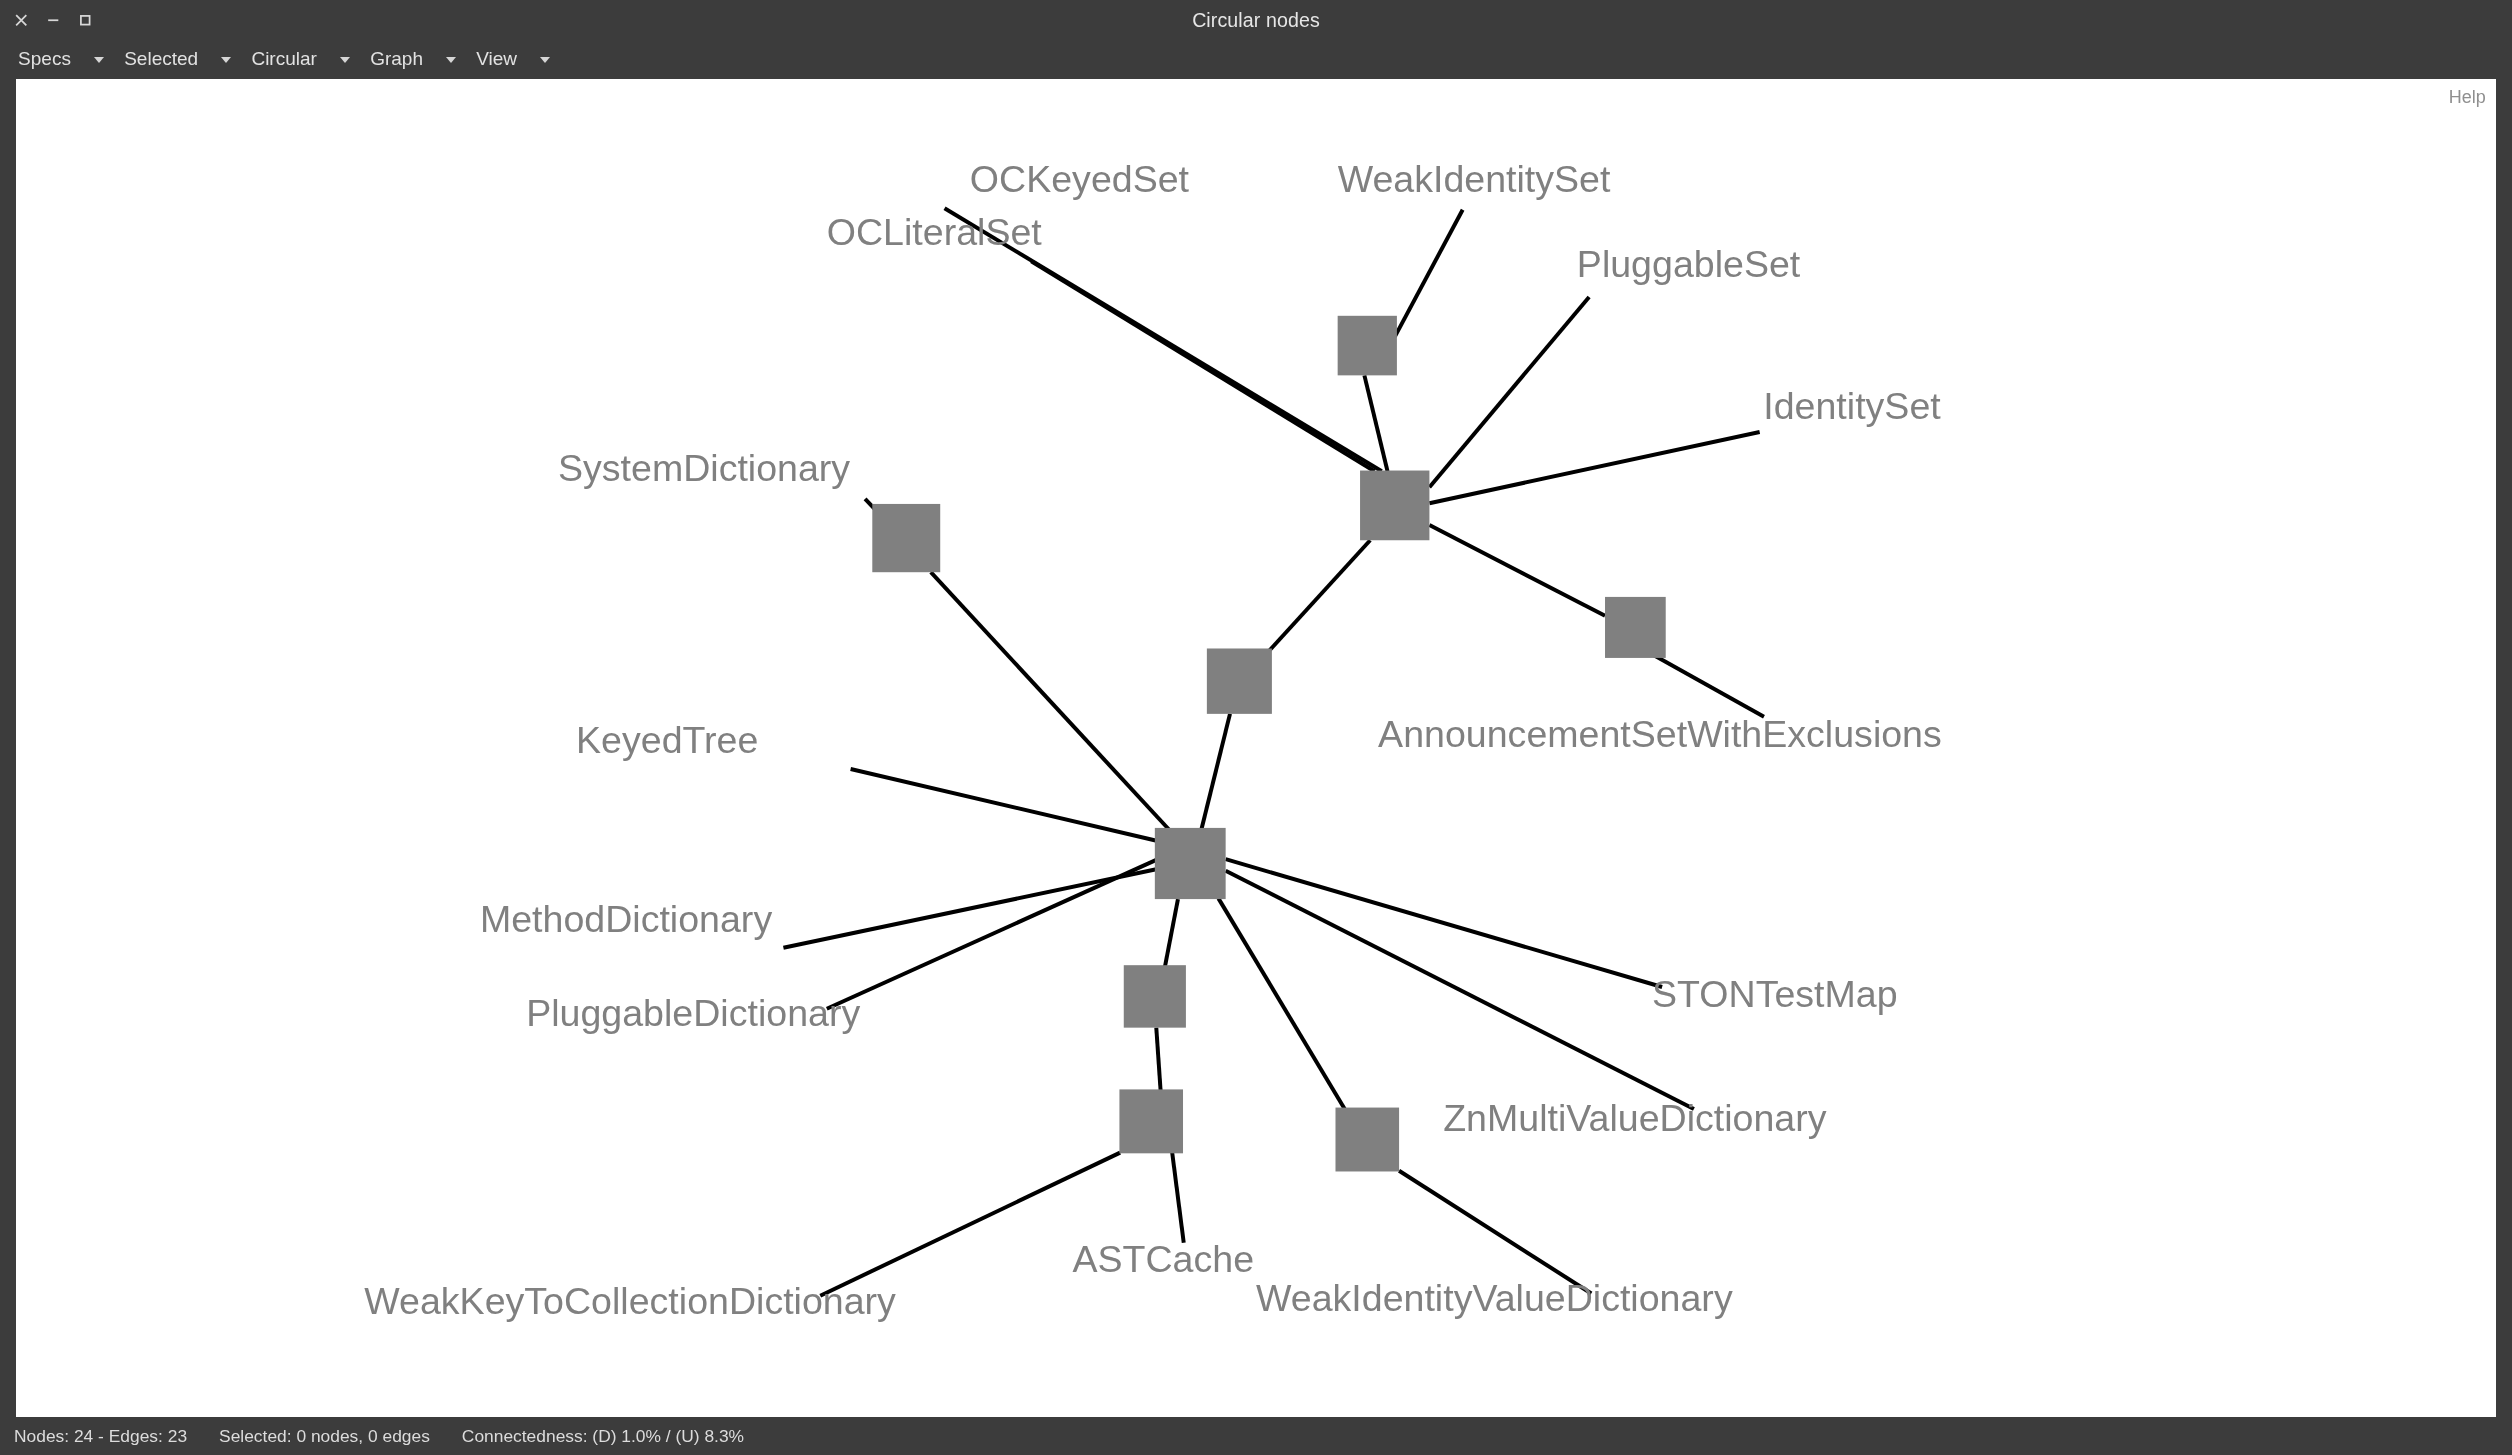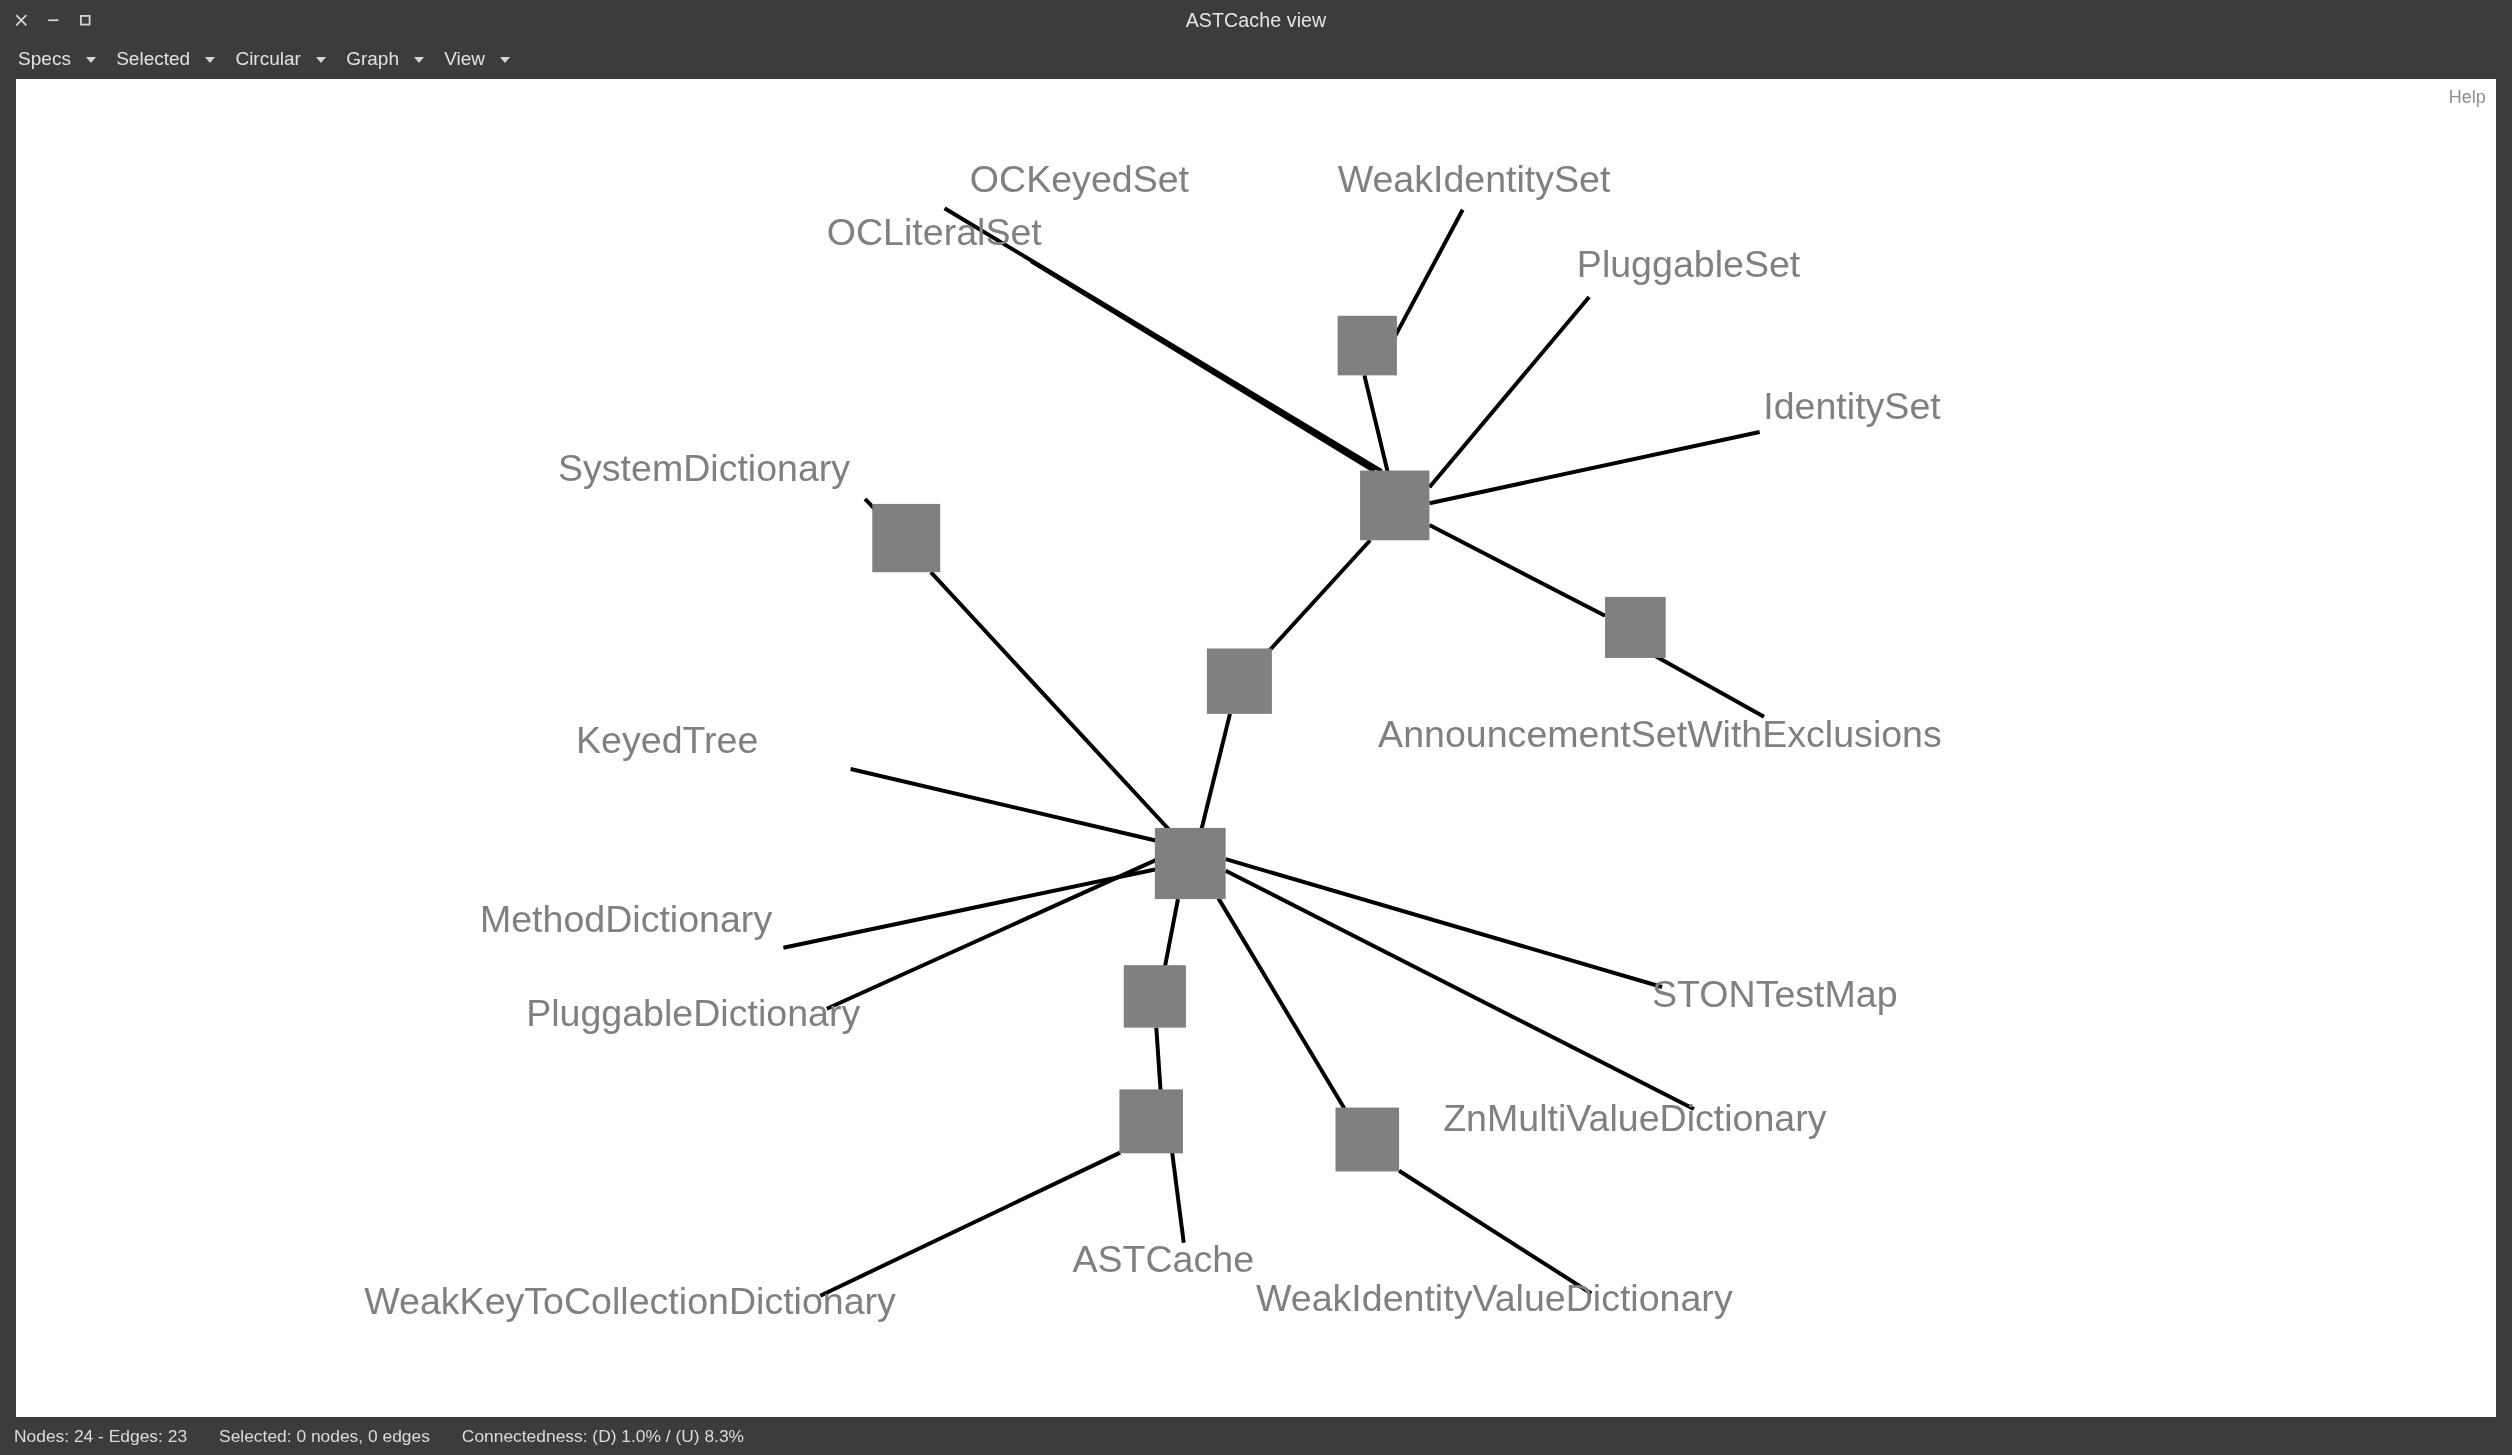--- a/index.html
+++ b/index.html
@@ -67,21 +67,21 @@
     flex: 0 0 39px;
     background: #3c3c3c;
     display: flex;
     align-items: center;
     padding-left: 8.7px;
     gap: 1.5px;
   }
   .menu-item {
     display: flex;
     align-items: center;
-    gap: 15px;
+    gap: 23px;
     padding: 3.6px 9.4px 5.1px 9.4px;
     color: #e2e2e2;
     font-size: 19px;
     cursor: pointer;
     white-space: nowrap;
   }
   .caret {
     width: 0; height: 0;
     border-left: 5.8px solid transparent;
     border-right: 5.8px solid transparent;
@@ -152,21 +152,21 @@
         <svg width="14.5" height="14.5" viewBox="0 0 20 20" aria-hidden="true">
           <path d="M3 10 L17 10" stroke="#d8d8d8" stroke-width="2.4" fill="none"></path>
         </svg>
       </span>
       <span class="winbtn">
         <svg width="14.5" height="14.5" viewBox="0 0 20 20" aria-hidden="true">
           <rect x="4" y="4" width="12" height="12" stroke="#d8d8d8" stroke-width="2.4" fill="none"></rect>
         </svg>
       </span>
     </div>
-    <div id="window-title">ASTCache view</div>
+    <div id="window-title">Circular nodes</div>
   </div>
 
   <div id="menubar">
     <div class="menu-item">
       <span>Specs</span>
       <span class="caret"></span>
     </div>
     <div class="menu-item">
       <span>Selected</span>
       <span class="caret"></span>

